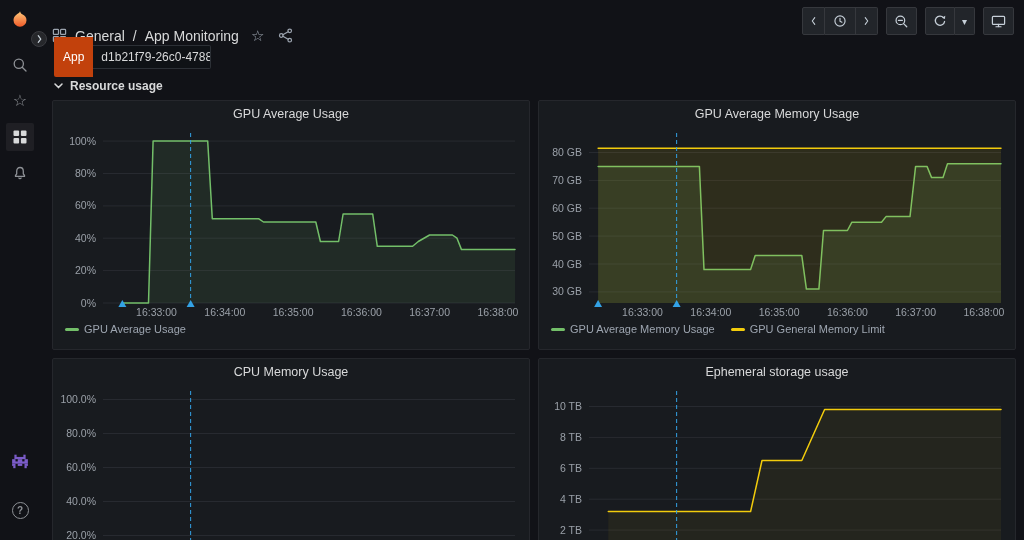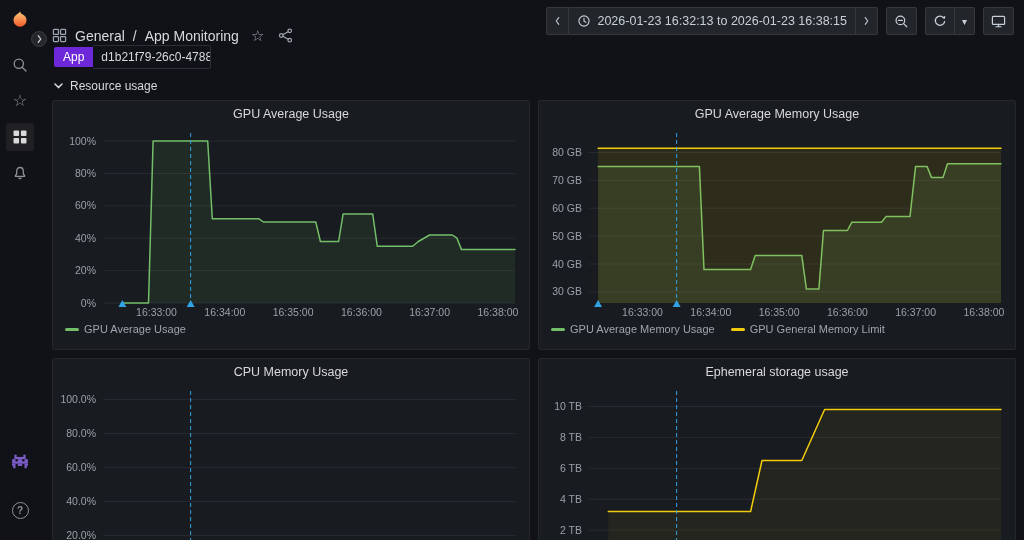--- a/index.html
+++ b/index.html
@@ -56,33 +56,33 @@
   }
   .group .btn { border-radius: 0; }
   .group .btn:first-child { border-radius: 2px 0 0 2px; }
   .group .btn:last-child { border-radius: 0 2px 2px 0; }
   .group .btn + .btn { border-left: 0; }
   .btn.icon-only { padding: 0 7px; }
   .caret { font-size: 10px; color: #c7d0d9; }
   
   .submenu { display: flex; align-items: center; margin: 2px 12px 4px 14px; height: 26px; }
   .var-label {
-    background: #6d28d9; color: #fff; font-size: 12px; font-weight: 500;
-    padding: 5px 9px; border-radius: 2px 0 0 2px; height: 20px; display: flex; align-items: center;
+    background: #c2410c; color: #fff; font-size: 12px; font-weight: 500;
+    padding: 5px 9px; border-radius: 2px 0 0 2px; height: 40px; display: flex; align-items: center;
   }
   .var-value {
     background: #0f1216; border: 1px solid #2c3036; border-left: 0; color: #d8d9da;
     font-size: 12px; padding: 4px 8px; border-radius: 0 2px 2px 0; height: 24px;
     max-width: 118px; white-space: nowrap; overflow: hidden; cursor: pointer;
     display: flex; align-items: center;
   }
   
   .section-row {
     display: flex; align-items: center; gap: 7px; padding: 5px 12px 7px 14px;
-    font-size: 12px; font-weight: 400; color: #d8d9da; cursor: pointer;
+    font-size: 12px; font-weight: 700; color: #d8d9da; cursor: pointer;
   }
   
   .dash {
     display: grid; grid-template-columns: 1fr 1fr; gap: 8px;
     margin: 0 8px 8px 12px;
   }
   .panel {
     height: 250px; background: #181b1f; border: 1px solid #25272c; border-radius: 2px;
     display: flex; flex-direction: column; overflow: hidden; padding: 0 8px;
   }
@@ -198,21 +198,20 @@
         <button class="btn icon-only">
           <svg width="7" height="10" viewBox="0 0 8 12" class="istroke">
             <polyline points="5.5,2 2.5,6 5.5,10"></polyline>
           </svg>
         </button>
         <button class="btn">
           <svg width="14" height="14" viewBox="0 0 16 16" class="istroke">
             <circle cx="8" cy="8" r="5.8"></circle>
               <path d="M8 4.8v3.4l2.2 1.2"></path>
           </svg>
-          <span>2026-01-23 16:32:13 to 2026-01-23 16:38:15</span>
         </button>
         <button class="btn icon-only">
           <svg width="7" height="10" viewBox="0 0 8 12" class="istroke">
             <polyline points="2.5,2 5.5,6 2.5,10"></polyline>
           </svg>
         </button>
       </div>
       <button class="btn icon-only">
         <svg width="15" height="15" viewBox="0 0 16 16" class="istroke">
           <circle cx="6.8" cy="6.8" r="4.6"></circle>

